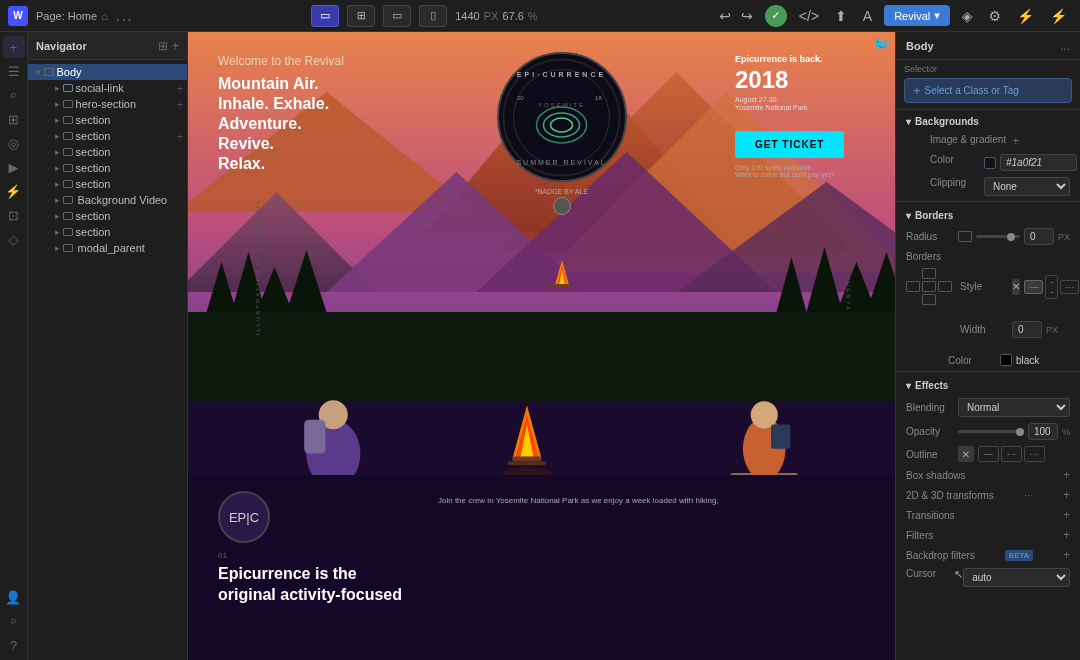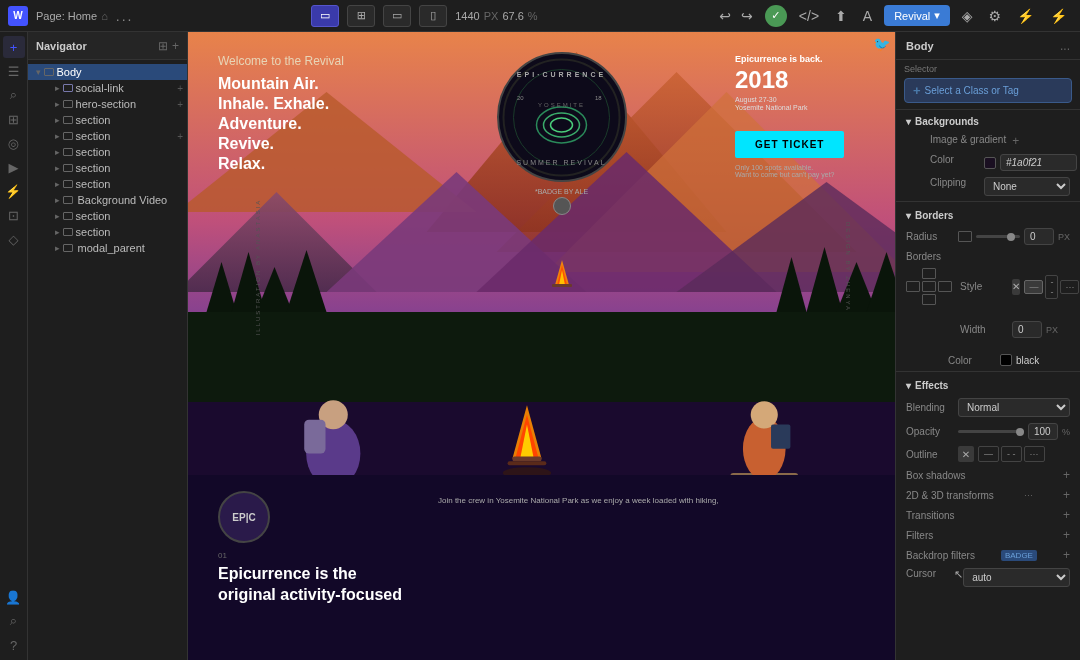--- a/index.html
+++ b/index.html
@@ -396,21 +396,21 @@
         <div class="side-text-right">
           <span>DESIGN BY ZHENYA</span>
         </div>
 
         <div class="twitter-icon">🐦</div>
       </div>
 
       <div style="position:absolute;bottom:0;left:0;right:0;height:185px;background:#120828;padding:16px 30px;display:flex;gap:20px;">
         <div style="flex:0 0 200px;">
           <div style="width:52px;height:52px;border-radius:50%;border:2px solid #444;background:#2a1a4a;display:flex;align-items:center;justify-content:center;margin-bottom:8px;">
-            <span style="color:#ccc;font-size:10px;font-weight:700;">EP|C</span>
+            <span style="color:#ccc;font-size:13px;font-weight:400;">EP|C</span>
           </div>
           <div style="color:#666;font-size:8px;margin-bottom:4px;margin-top:7px;">01</div>
           <div style="color:white;font-size:16px;font-weight:700;line-height:1.3;">Epicurrence is the original activity-focused</div>
         </div>
         <div style="flex:1;padding-top:4px;">
           <div style="color:#aaa;font-size:8px;line-height:1.5;">Join the crew in Yosemite National Park as we enjoy a week loaded with hiking,</div>
         </div>
       </div>
     </div>
   </div>
@@ -566,21 +566,21 @@
       <div class="addon-row">
         <span class="addon-label">Transitions</span>
         <span class="addon-add">+</span>
       </div>
       <div class="addon-row">
         <span class="addon-label">Filters</span>
         <span class="addon-add">+</span>
       </div>
       <div class="addon-row">
         <span class="addon-label">Backdrop filters</span>
-        <span class="beta-badge">BADGE</span>
+        <span class="beta-badge">BETA</span>
         <span class="addon-add">+</span>
       </div>
       <div class="cursor-row">
         <span class="prop-label">Cursor</span>
         <span style="color:#aaa;font-size:11px;">↖</span>
         <select class="select-field">
           <option>auto</option>
         </select>
       </div>
     </div>

